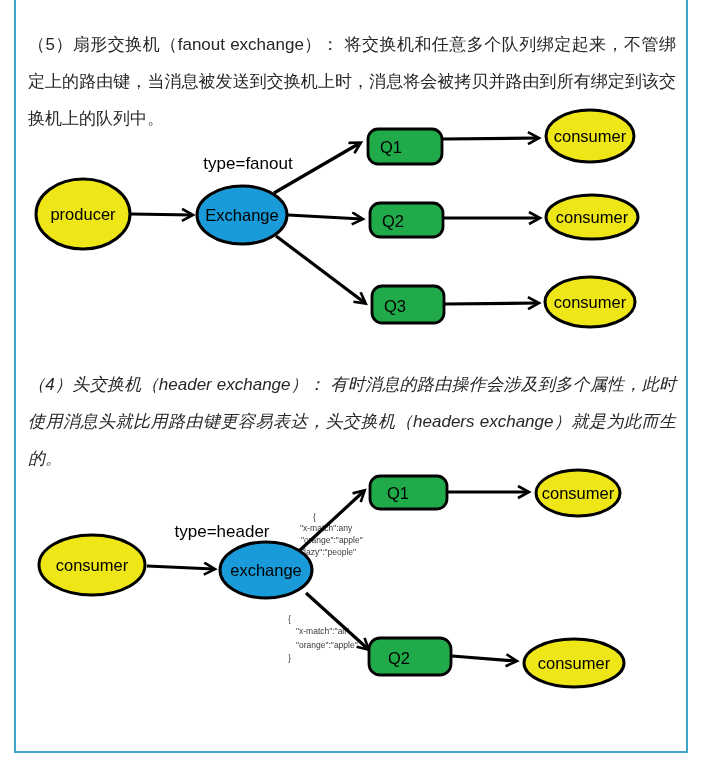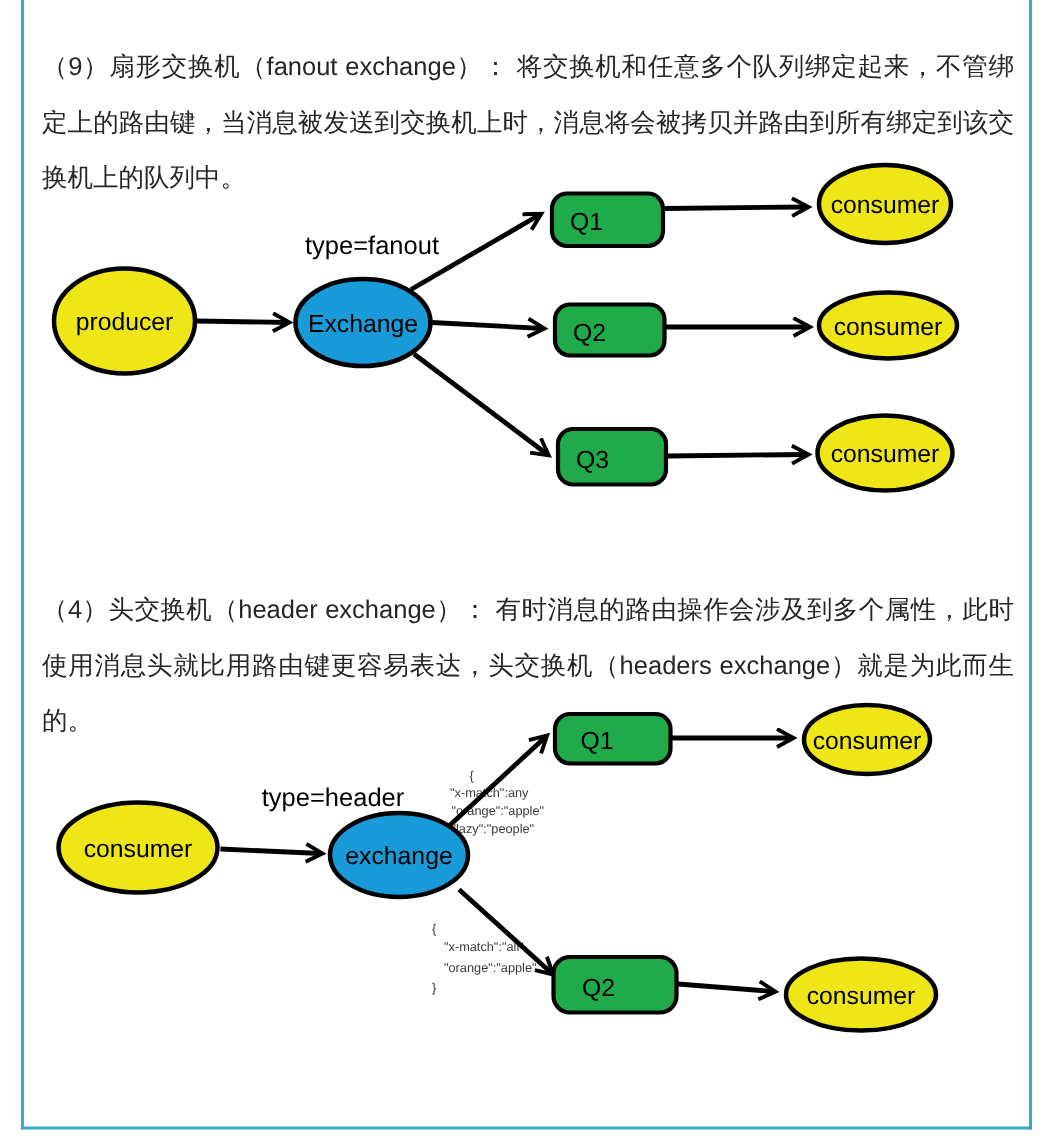--- a/index.html
+++ b/index.html
@@ -12,38 +12,38 @@
     border-right:2px solid #3ba7c9;
     border-bottom:2px solid #3ba7c9;
   }
   .para {
     position:absolute; left:28px; width:648px;
     font-size:17px; line-height:37px; color:#262626;
     text-align:justify; margin:0;
     font-family:"Liberation Sans", sans-serif;
   }
   #p1 { top:26px; }
-  #p2 { top:388px; }
+  #p2 { top:366px;font-style:italic; }
   #svg1 { position:absolute; top:103px; left:0; }
   #svg2 { position:absolute; top:458px; left:0; }
   svg { display:block; }
   .node-label { font-size:16.5px; fill:#000; font-family:"Liberation Sans", sans-serif; }
   .type-label { font-size:17px; fill:#000; font-family:"Liberation Sans", sans-serif; }
   .anno { font-size:8.5px; fill:#3a3a3a; font-family:"Liberation Sans", sans-serif; }
   .shape { stroke:#000; stroke-width:3; }
   .qrect { stroke:#000; stroke-width:2.8; }
   .conn { stroke:#000; stroke-width:3.2; fill:none; }
 </style>
 </head>
 <body>
 
 <div class="page">
   <div class="frame"></div>
 
-  <p class="para" id="p1">（9）扇形交换机（fanout exchange）： 将交换机和任意多个队列绑定起来，不管绑定上的路由键，当消息被发送到交换机上时，消息将会被拷贝并路由到所有绑定到该交换机上的队列中。</p>
+  <p class="para" id="p1">（5）扇形交换机（fanout exchange）： 将交换机和任意多个队列绑定起来，不管绑定上的路由键，当消息被发送到交换机上时，消息将会被拷贝并路由到所有绑定到该交换机上的队列中。</p>
 
   <svg id="svg1" width="703" height="250" viewBox="0 0 703 250">
     <defs>
       <marker id="ah1" markerWidth="16" markerHeight="16" refX="11" refY="7" orient="auto" markerUnits="userSpaceOnUse">
         <path d="M1,1 L12,7 L1,13" fill="none" stroke="#000" stroke-width="2.6"></path>
       </marker>
     </defs>
 
     <line class="conn" x1="131" y1="111" x2="192" y2="112" marker-end="url(#ah1)"></line>
     <line class="conn" x1="274" y1="90" x2="360" y2="40" marker-end="url(#ah1)"></line>

